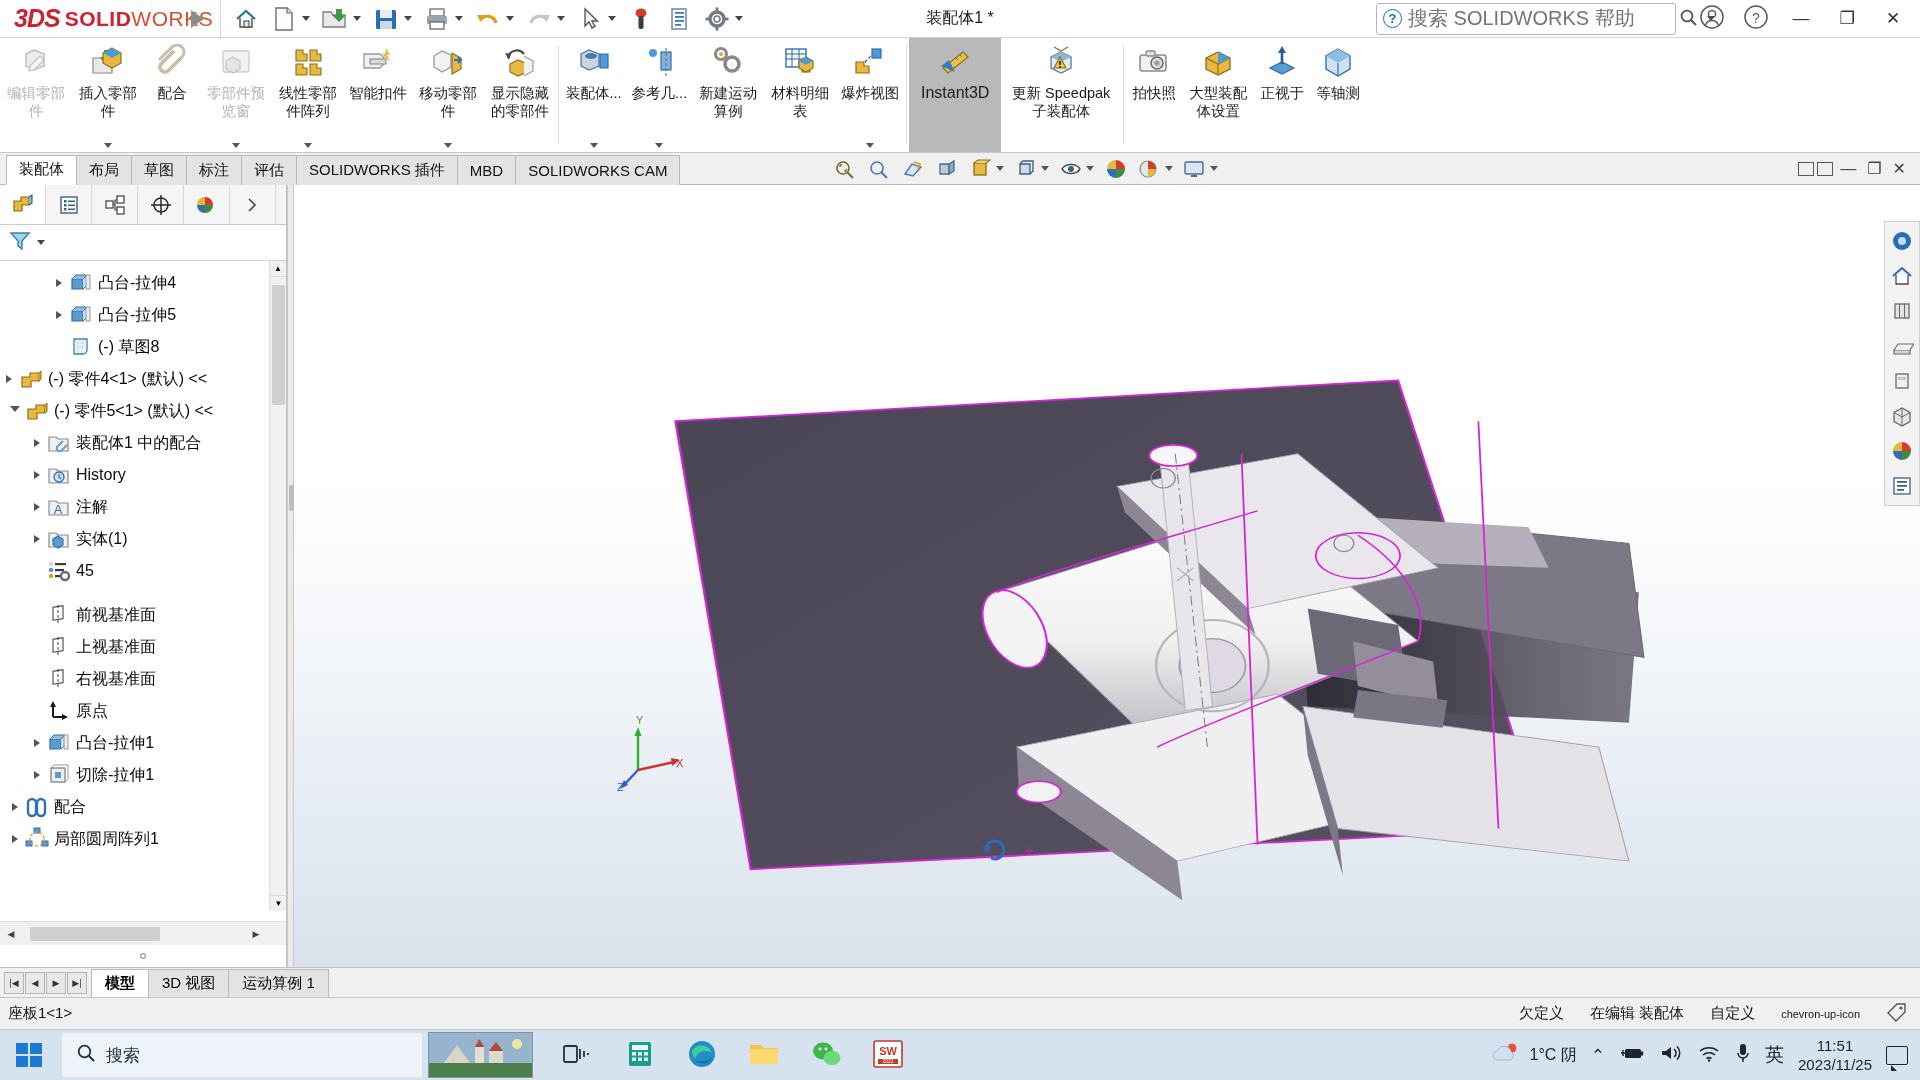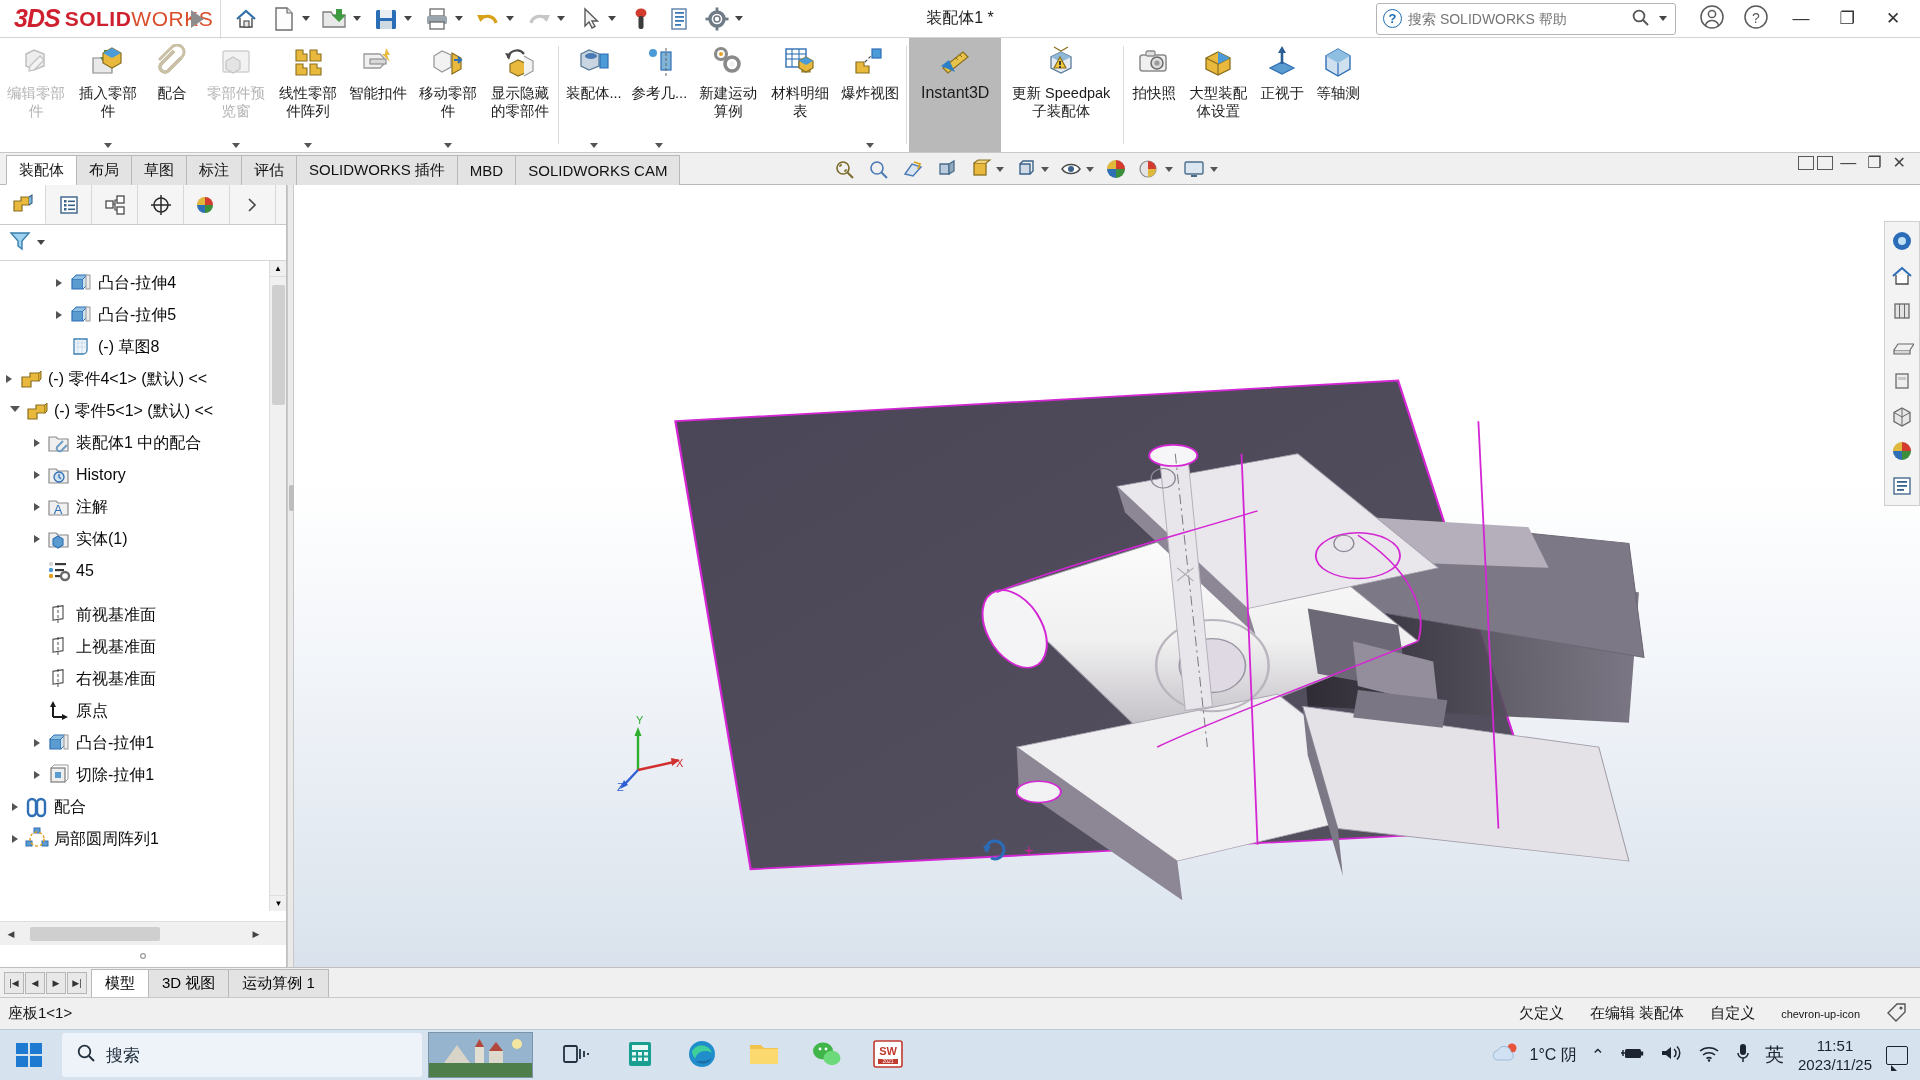--- a/index.html
+++ b/index.html
@@ -28,21 +28,21 @@
   .tb-group { display:flex; align-items:center; height:100%; }
   .tb-item { display:flex; align-items:center; height:44px; padding:0 4px; cursor:default; }
   .tb-ico { width:30px; height:30px; display:flex; align-items:center; justify-content:center; }
   .caret { width:0;height:0;border-left:4px solid transparent;border-right:4px solid transparent;border-top:5px solid #444; margin-left:3px; margin-right:2px;}
   .doc-title { position:absolute; left:0; right:0; text-align:center; font-size:16px; color:#1a1a1a; pointer-events:none; }
   .title-right { margin-left:auto; display:flex; align-items:center; padding-right:4px; height:100%; }
   .searchbox {
     width:300px; height:32px; border:1px solid #b5b5b5; border-radius:3px; background:#fff;
     display:flex; align-items:center; padding:0 6px; gap:6px; margin-right:14px;
   }
-  .searchbox input { border:none; outline:none; flex:1; font-size:14px; color:#3b3b3b; background:transparent; font-family:inherit; }
+  .searchbox input { border:none; outline:none; flex:1; font-size:20px; color:#3b3b3b; background:transparent; font-family:inherit; }
   .qmark { width:19px;height:19px;border-radius:50%;border:1.6px solid #1f6fb5;color:#1f6fb5;font-size:13px;display:flex;align-items:center;justify-content:center;flex:none;font-weight:bold;}
   .icon-btn { width:44px; height:46px; display:flex; align-items:center; justify-content:center; }
   .win-btn { width:46px; height:55px; display:flex; align-items:center; justify-content:center; font-size:17px; color:#333; }
 
   
   .ribbon {
     height:115px; background:#fff; display:flex; align-items:stretch;
     border-bottom:1px solid #c8c8c8; flex:none; overflow:hidden;
   }
   .cmd {
@@ -52,21 +52,21 @@
   .cmd.sel { background:#b9b9b9; }
   .cmd.disabled { color:#b0b0b0; }
   .cmd-ico { height:42px; display:flex; align-items:center; justify-content:center; margin-bottom:1px; }
   .cmd-lbl { font-size:14.5px; line-height:18px; color:#1c1c1c; max-width:62px; word-break:break-all; }
   .cmd.disabled .cmd-lbl { color:#b3b3b3; }
   .cmd-lbl.lat { font-size:16px; word-break:normal; max-width:none; white-space:nowrap;}
   .cmd-sep { width:1px; background:#dcdcdc; margin:8px 2px; flex:none; }
   .cmd-caret { width:0;height:0;border-left:4px solid transparent;border-right:4px solid transparent;border-top:5px solid #555; margin-top:auto; margin-bottom:4px;}
 
   
-  .tabstrip { height:32px; background:#f0f0f0; display:flex; align-items:flex-start; border-bottom:1px solid #b9b9b9; flex:none; position:relative;}
+  .tabstrip { height:32px; background:#f0f0f0; display:flex; align-items:center; border-bottom:1px solid #b9b9b9; flex:none; position:relative;}
   .tab {
     height:30px; padding:0 12px; display:flex; align-items:center; font-size:15px;
     border:1px solid #b9b9b9; border-bottom:none; background:#e3e3e3; margin-right:-1px; color:#111;
   }
   .tab.active { background:#fff; border-bottom:1px solid #fff; }
   .view-tools { margin-left:150px; display:flex; align-items:center; gap:2px; height:32px; }
   .vt { width:32px;height:30px;display:flex;align-items:center;justify-content:center;}
   .vt-caret { width:0;height:0;border-left:4px solid transparent;border-right:4px solid transparent;border-top:5px solid #555;margin-left:-3px;margin-right:4px;}
   .ts-right { margin-left:auto; display:flex; align-items:center; gap:3px; padding-right:10px; }
   .ts-sq { width:16px;height:14px;border:1.4px solid #5a5a5a; }
@@ -104,21 +104,21 @@
   
   .rtools { position:absolute; right:0; top:36px; width:36px; background:#f3f3f3; border:1px solid #cfcfcf;
             display:flex; flex-direction:column; align-items:center; padding:4px 0; gap:5px; }
   .rtool { width:30px;height:30px; display:flex; align-items:center; justify-content:center; }
 
   
   .doctabs { height:30px; background:#f0f0f0; border-top:1px solid #c0c0c0; display:flex; align-items:center; flex:none;}
   .navbtns { display:flex; align-items:center; padding:0 4px; gap:1px;}
   .navb { width:20px;height:22px;border:1px solid #b6b6b6;background:#e8e8e8;display:flex;align-items:center;justify-content:center;font-size:9px;color:#333;}
   .dtab { height:29px; padding:0 13px; display:flex; align-items:center; font-size:15px; border:1px solid #b9b9b9; border-bottom:none; background:#e3e3e3; margin-right:-1px;}
-  .dtab.active{ background:#fff; }
+  .dtab.active{ background:#fff;font-weight:bold; }
 
   
   .statusbar { height:32px; background:#f0f0f0; border-top:1px solid #c8c8c8; display:flex; align-items:center; font-size:15px; color:#151515; flex:none;}
   .sb-left{ padding-left:8px; }
   .sb-right{ margin-left:auto; display:flex; align-items:center; gap:26px; padding-right:12px;}
 
   
   .taskbar { height:51px; background:#d7e2ef; display:flex; align-items:center; flex:none; border-top:1px solid #bcc8d6;}
   .start { width:58px;height:58px;display:flex;align-items:center;justify-content:center;}
   .tb-search { width:360px; height:44px; background:#eef3f9; border-radius:3px; display:flex; align-items:center; gap:10px; padding:0 14px; margin-left:4px; }

